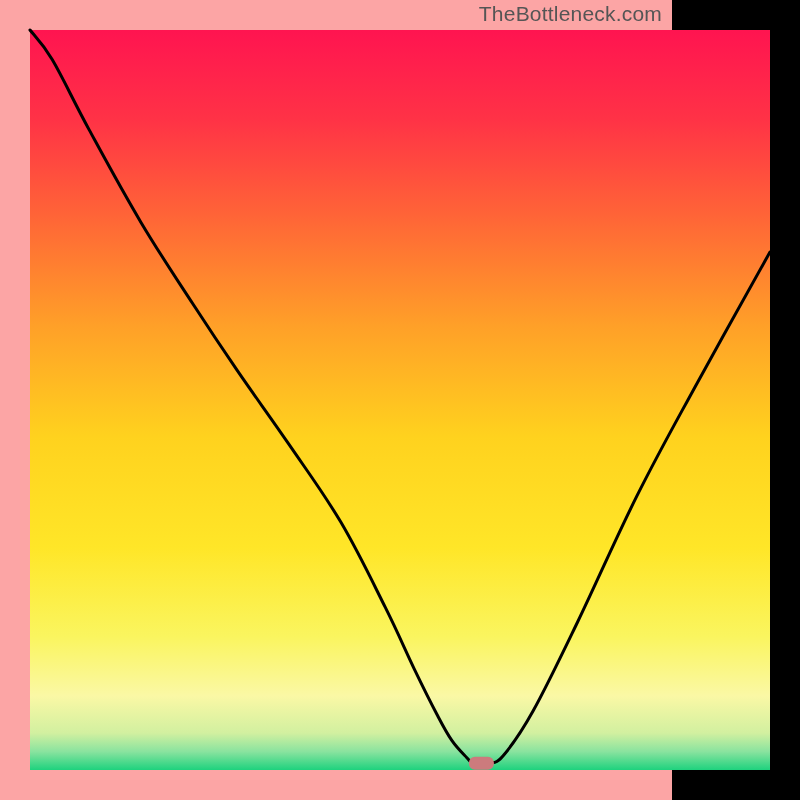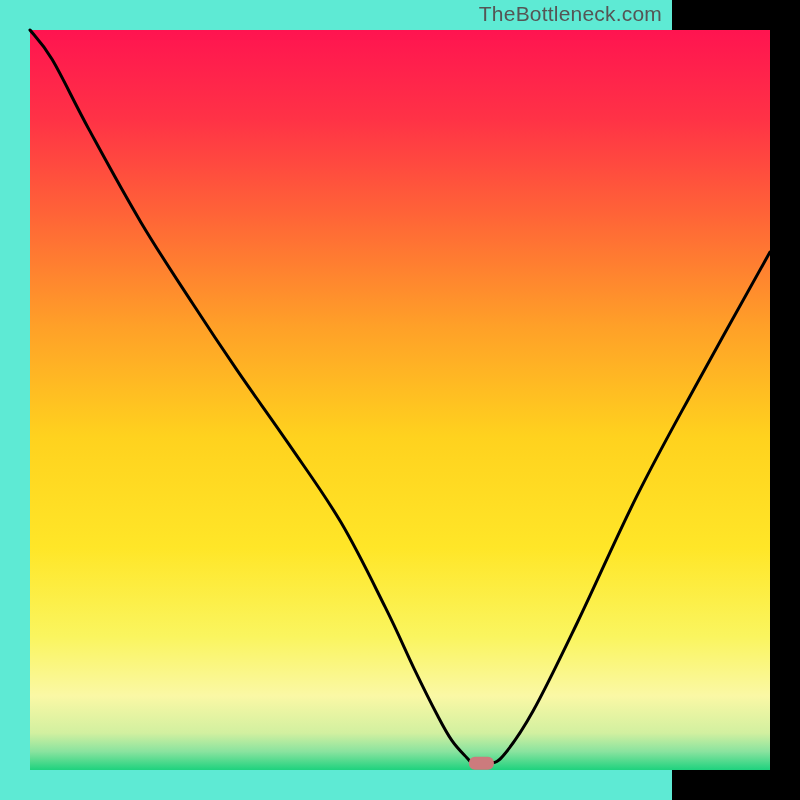--- a/index.html
+++ b/index.html
@@ -7,21 +7,21 @@
     padding: 0;
     background: #000;
     width: 800px;
     height: 800px;
     overflow: hidden;
   }
   .container {
     position: relative;
     width: 672px;
     height: 800px;
-    background: #5eead4;
+    background: #fca5a5;
   }
   .watermark {
     position: absolute;
     top: 2px;
     right: 10px;
     color: #555;
     font-family: Arial, Helvetica, sans-serif;
     font-size: 21px;
     font-weight: 500;
     letter-spacing: 0.2px;

